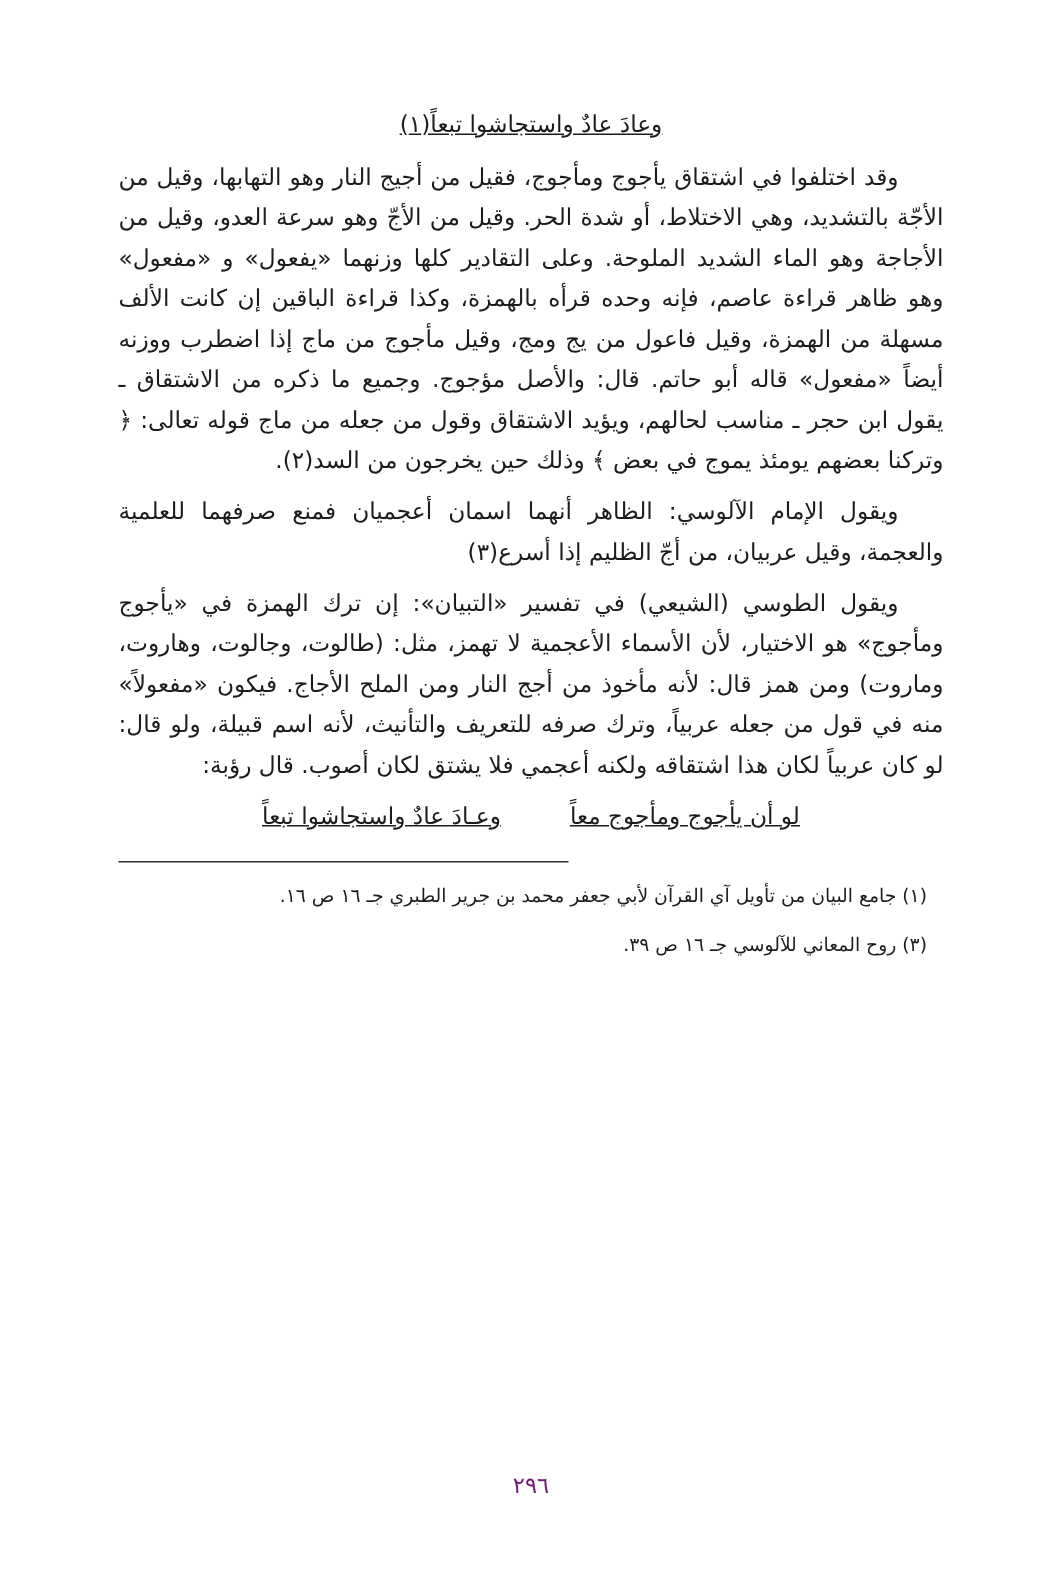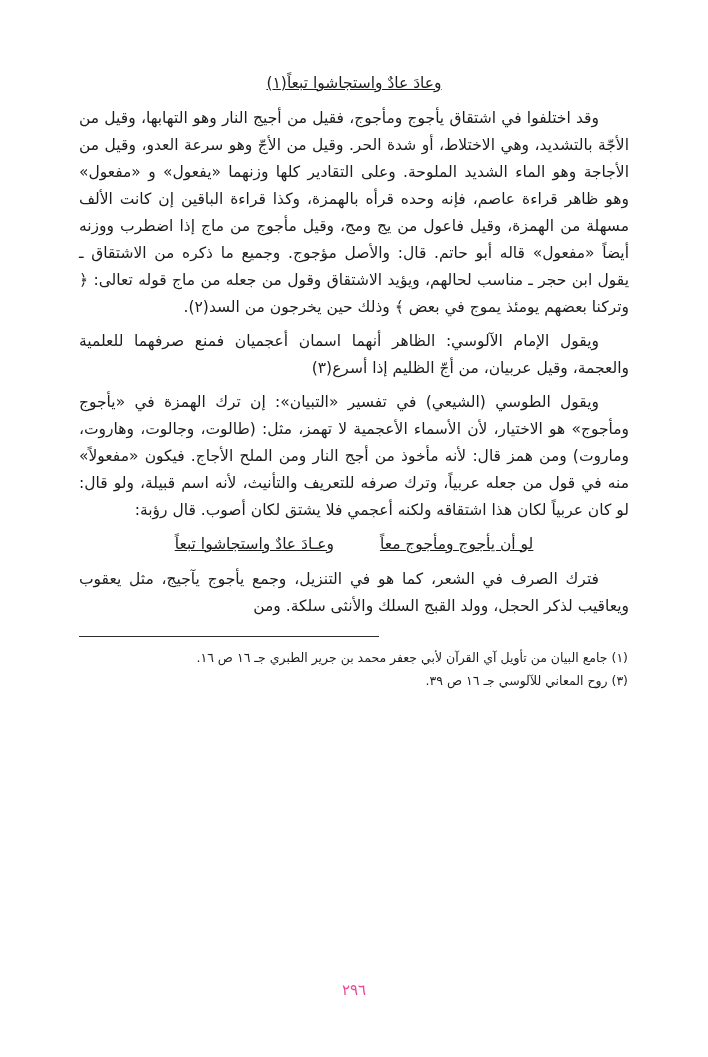--- a/index.html
+++ b/index.html
@@ -51,33 +51,33 @@
     height: 0;
     border-top: 1.5px solid #2b2b2b;
     margin: 16px auto 10px 0;
   }
   .footnotes {
     font-size: 12.5px;
     line-height: 22px;
     text-align: justify;
   }
   .footnote {
-    margin: 1px;
+    margin: 11px;
     padding-right: 26px;
     text-indent: -26px;
   }
   .page-number {
     position: absolute;
     bottom: 58px;
     left: 0;
     width: 100%;
     text-align: center;
     font-size: 15px;
     letter-spacing: 2px;
-    color: #ec4899;
+    color: #701a75;
   }
 </style>
 </head>
 <body>
 
 <div class="page">
 
   <div class="body-text">
 
     <div class="verse">
@@ -88,21 +88,20 @@
 
     <p class="para">ويقول الإمام الآلوسي: الظاهر أنهما اسمان أعجميان فمنع صرفهما للعلمية والعجمة، وقيل عربيان، من أجّ الظليم إذا أسرع(٣)</p>
 
     <p class="para">ويقول الطوسي (الشيعي) في تفسير «التبيان»: إن ترك الهمزة في «يأجوج ومأجوج» هو الاختيار، لأن الأسماء الأعجمية لا تهمز، مثل: (طالوت، وجالوت، وهاروت، وماروت) ومن همز قال: لأنه مأخوذ من أجج النار ومن الملح الأجاج. فيكون «مفعولاً» منه في قول من جعله عربياً، وترك صرفه للتعريف والتأنيث، لأنه اسم قبيلة، ولو قال: لو كان عربياً لكان هذا اشتقاقه ولكنه أعجمي فلا يشتق لكان أصوب. قال رؤبة:</p>
 
     <div class="verse">
       <span class="hemistich">لو أن يأجوج ومأجوج معاً</span>
       <span class="hemistich">وعـادَ عادٌ واستجاشوا تبعاً</span>
     </div>
 
-    <p class="para">فترك الصرف في الشعر، كما هو في التنزيل، وجمع يأجوج يآجيج، مثل يعقوب ويعاقيب لذكر الحجل، وولد القبج السلك والأنثى سلكة. ومن</p>
 
   </div>
 
   <div class="footnote-sep"></div>
 
   <div class="footnotes">
     <p class="footnote">(١) جامع البيان من تأويل آي القرآن لأبي جعفر محمد بن جرير الطبري جـ ١٦ ص ١٦.</p>
     <p class="footnote">(٣) روح المعاني للآلوسي جـ ١٦ ص ٣٩.</p>
   </div>
 

